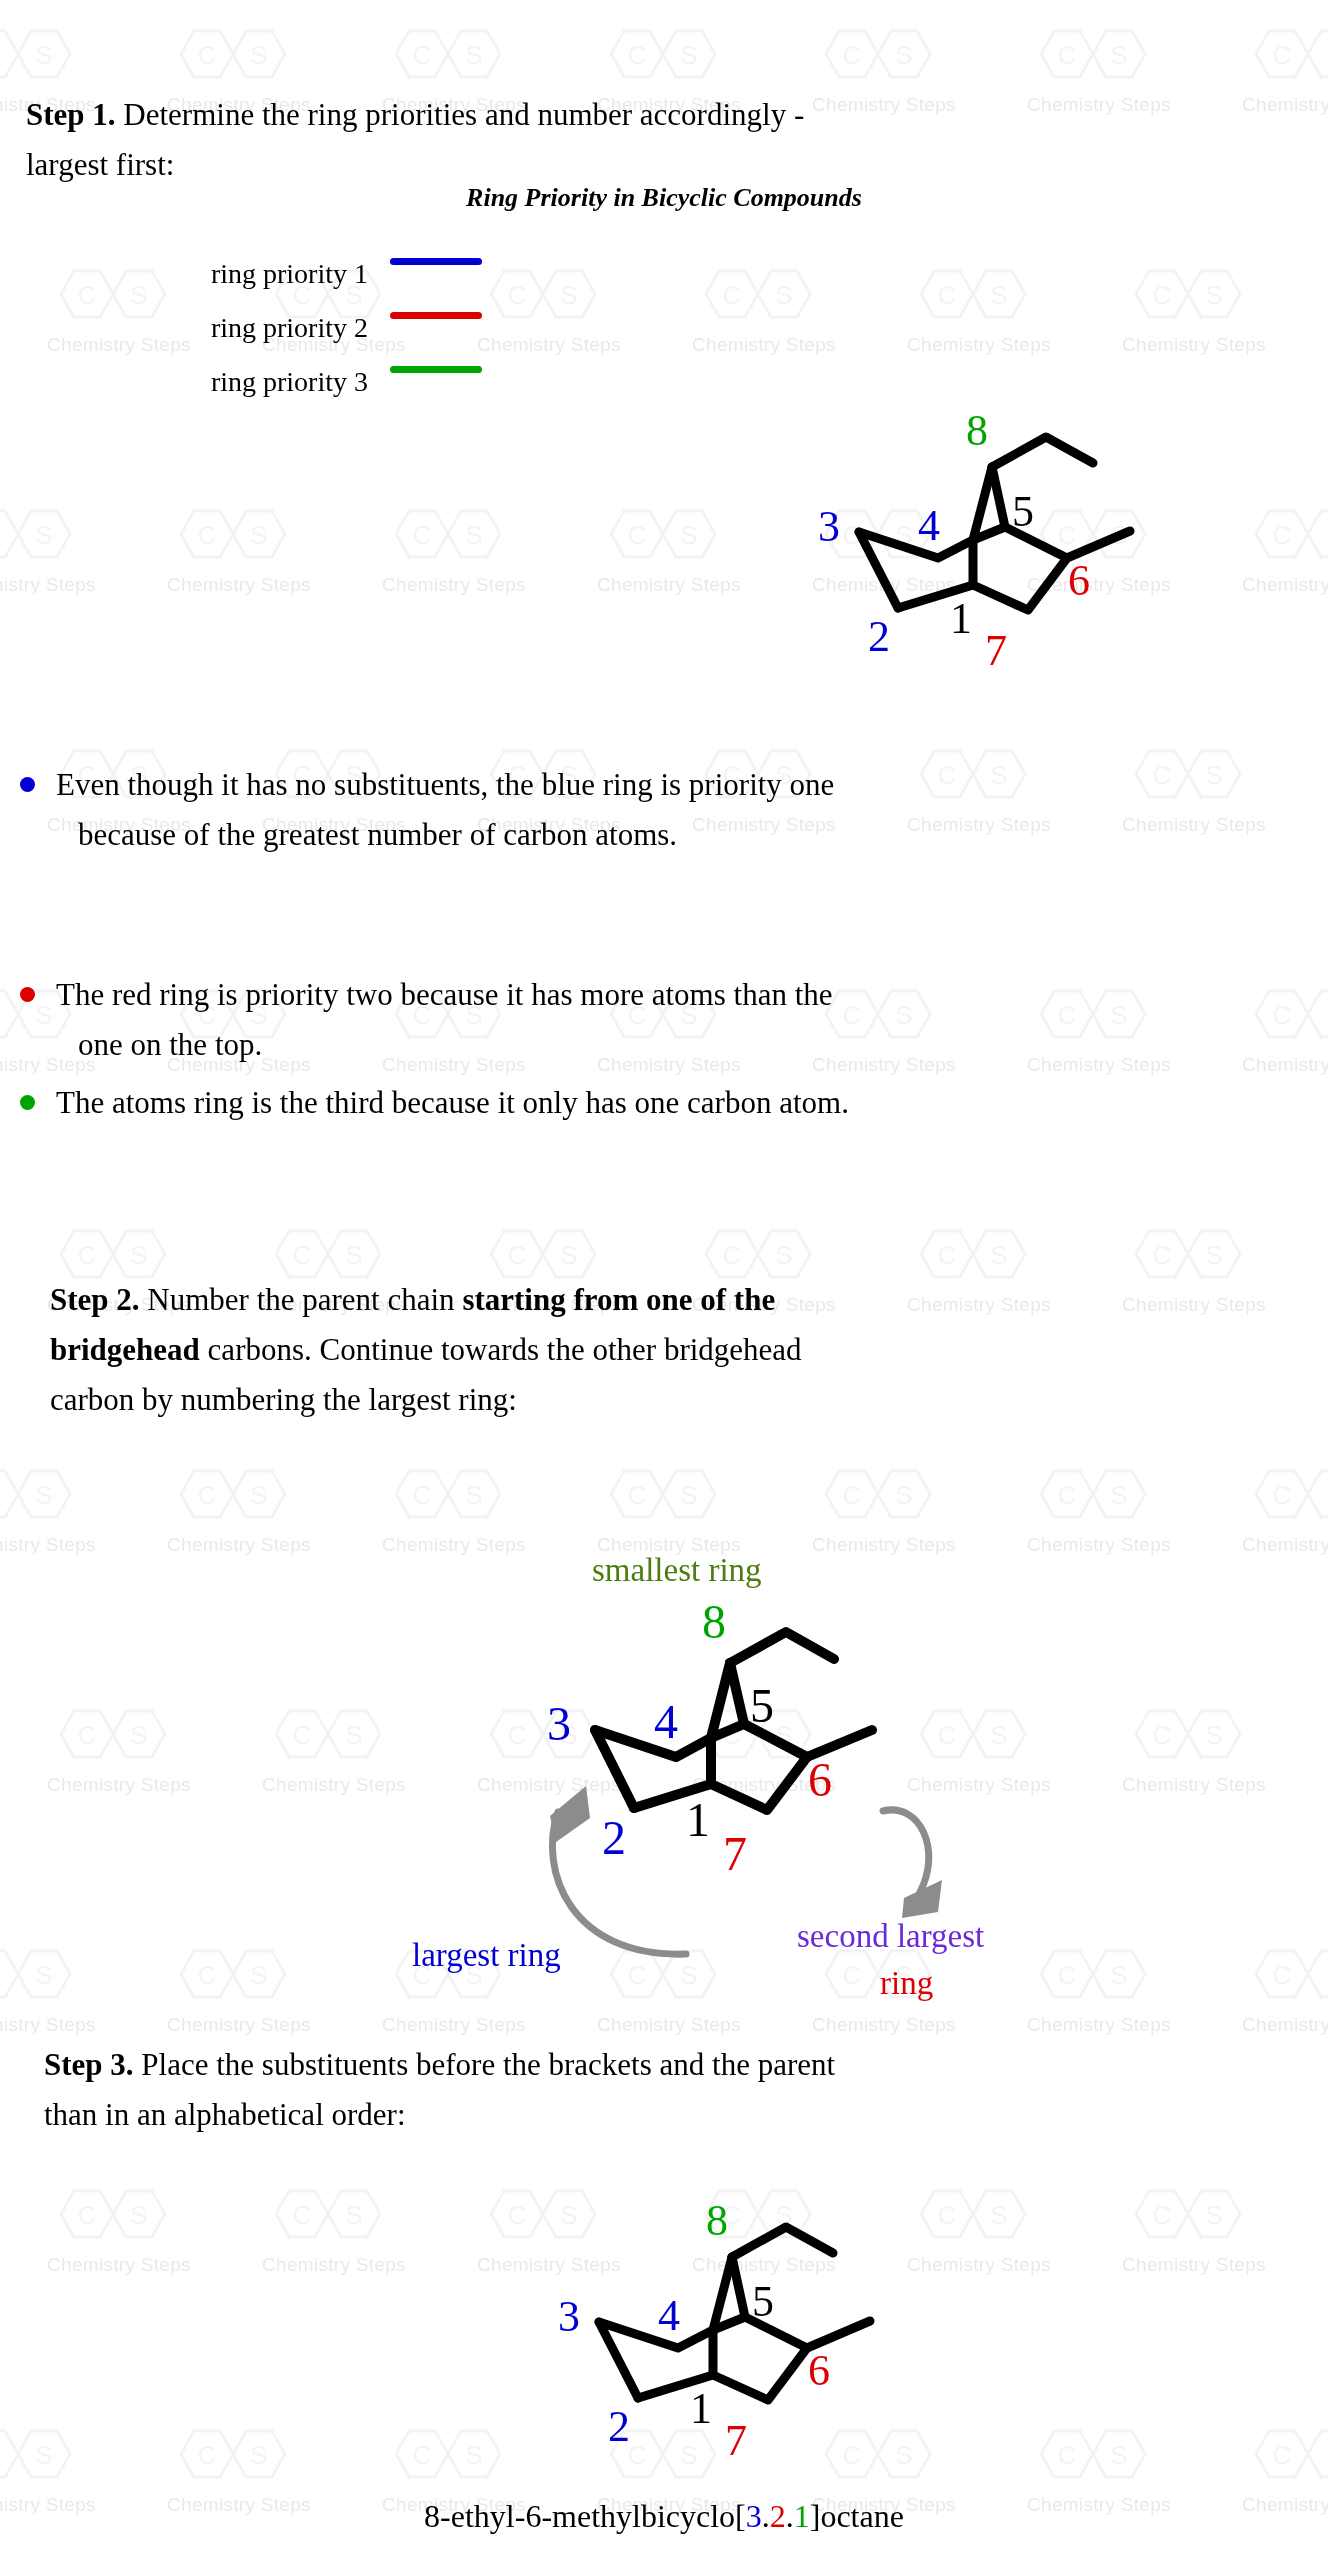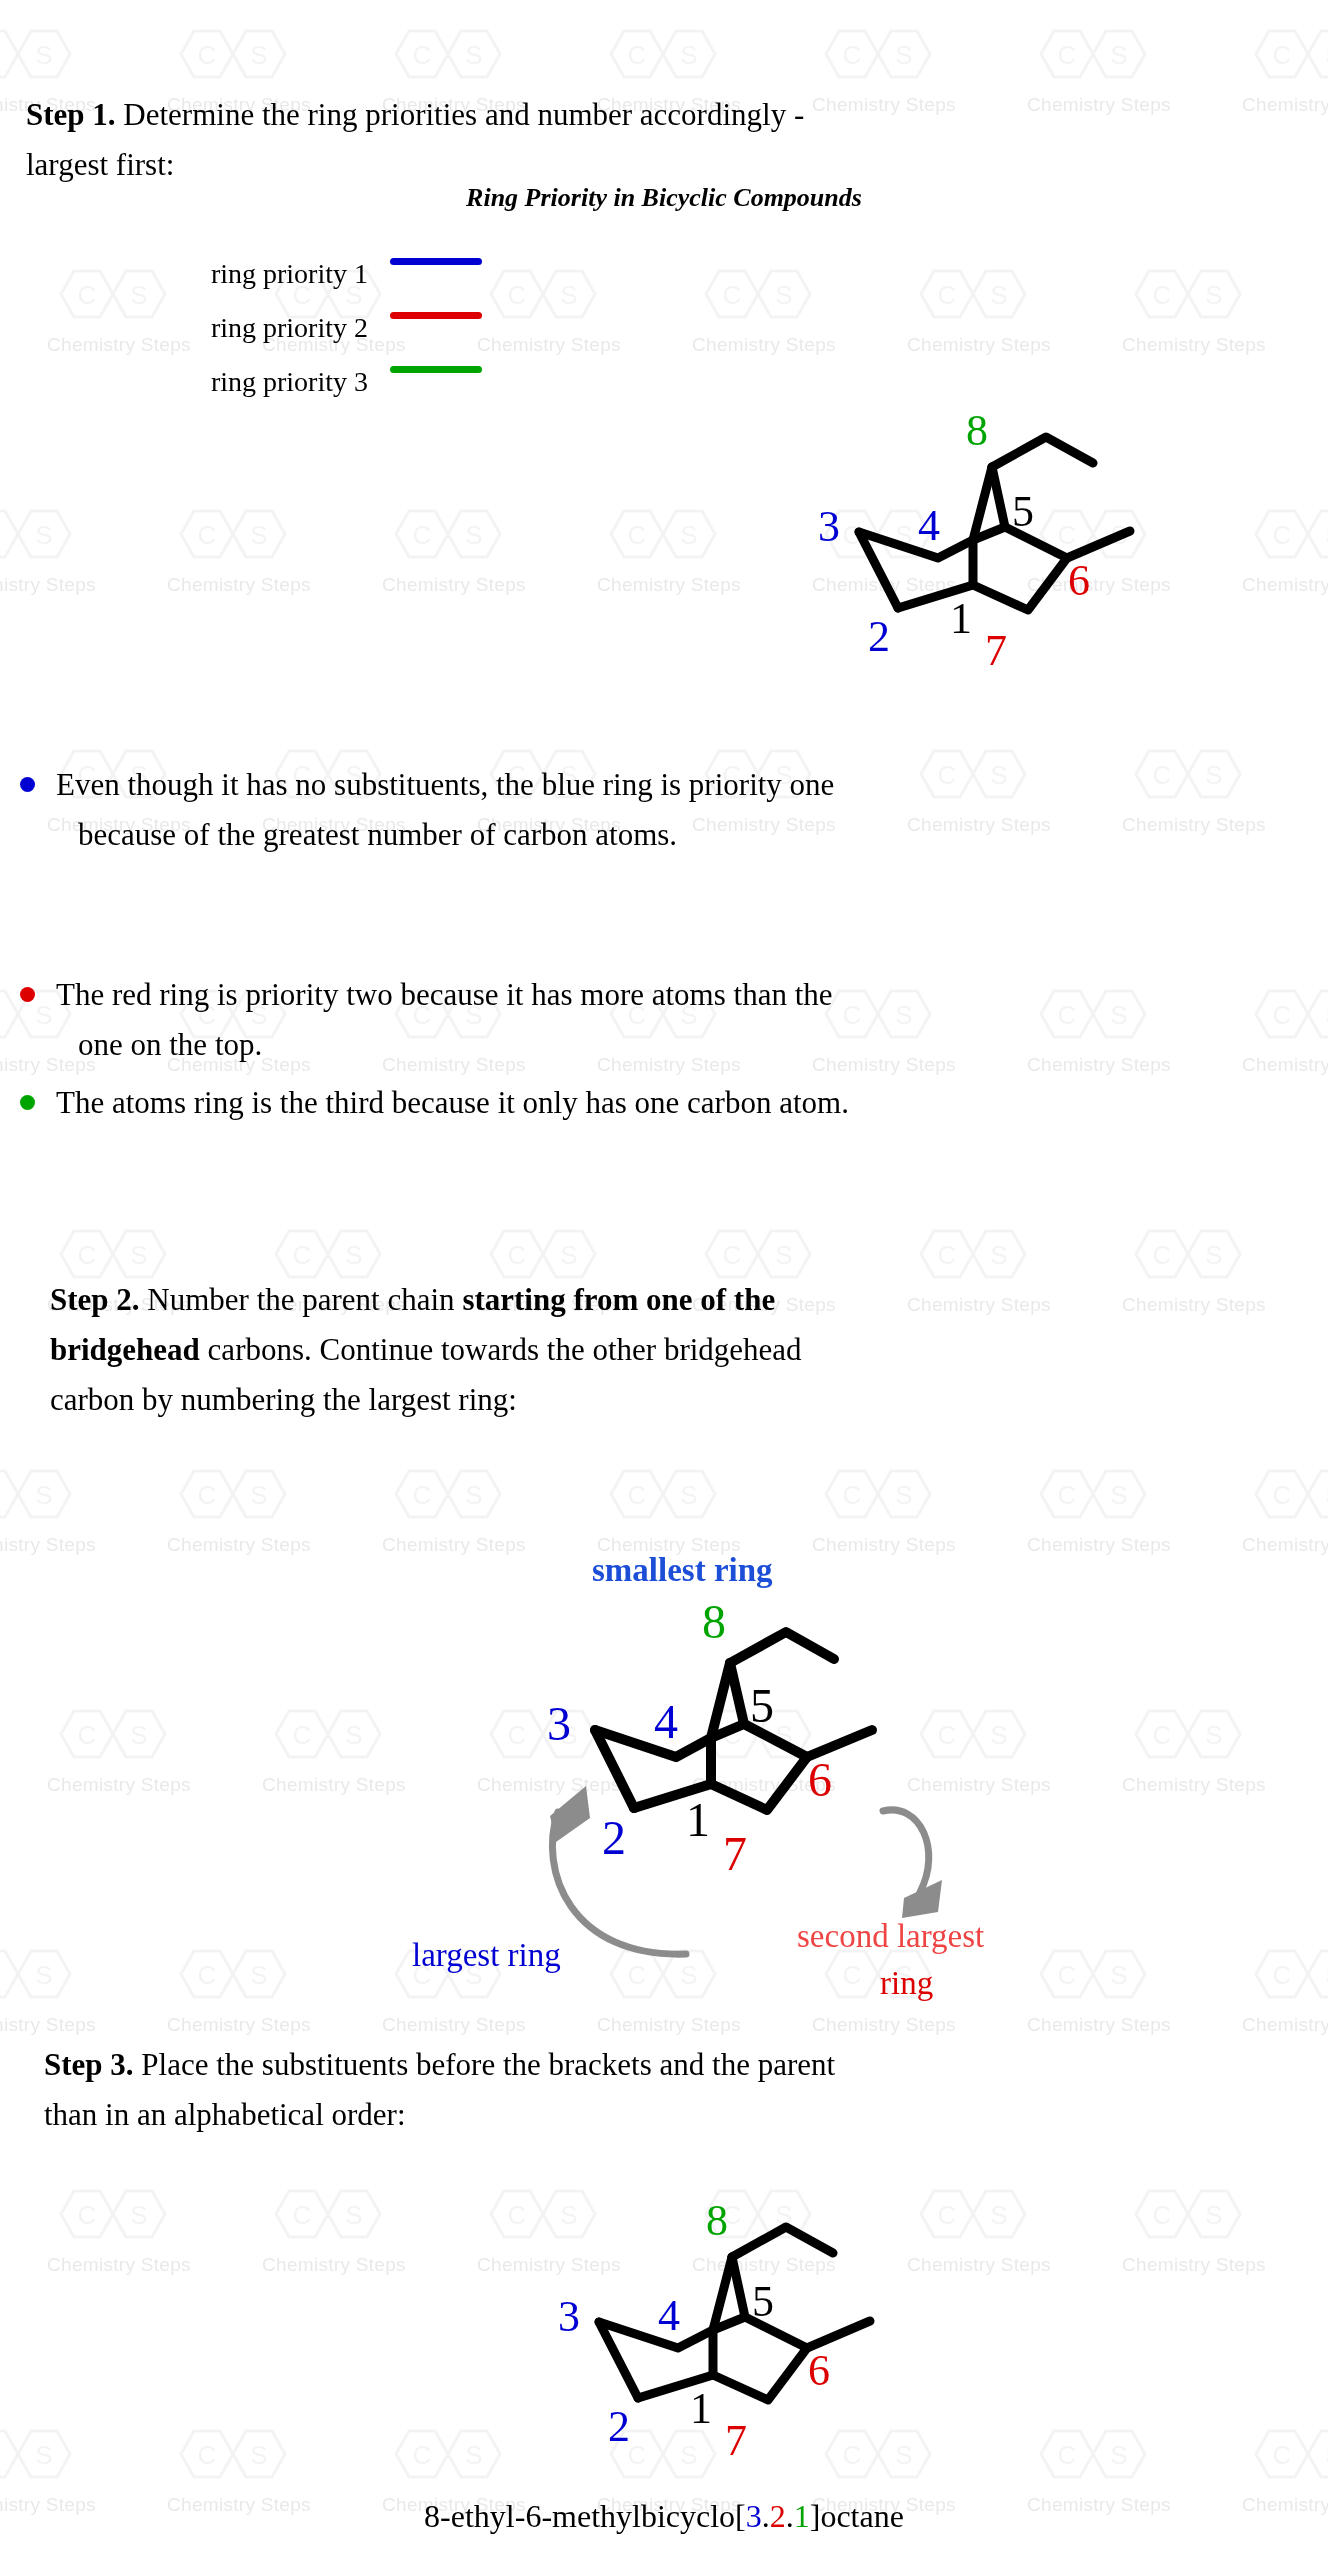--- a/index.html
+++ b/index.html
@@ -640,25 +640,25 @@
     <span class="bullet-dot" style="background:#00a400;"></span>
     <span>The atoms ring is the third because it only has one carbon atom.</span>
   </div>
 
   <div class="para" style="left:50px;top:1275px;width:1250px;">
     <b>Step 2.</b><span> Number the parent chain </span><b>starting from one of the</b><br>
     <b>bridgehead</b><span> carbons. Continue towards the other bridgehead</span><br>
     <span>carbon by numbering the largest ring:</span>
   </div>
 
-  <div class="section-title" style="left:592px;top:1552px;font-style:normal;font-weight:bold;font-size:33px;color:#1d4ed8;">smallest ring</div>
+  <div class="section-title" style="left:592px;top:1552px;font-style:normal;font-weight:normal;font-size:33px;color:#4d7c0f;">smallest ring</div>
 
   <div class="section-title" style="left:412px;top:1937px;font-style:normal;font-weight:normal;font-size:33px;color:#0000d2;">largest ring</div>
 
-  <div class="section-title" style="left:797px;top:1918px;font-style:normal;font-weight:normal;font-size:33px;color:#ef4444;">second largest</div>
+  <div class="section-title" style="left:797px;top:1918px;font-style:normal;font-weight:normal;font-size:33px;color:#6d28d9;">second largest</div>
 
   <div class="section-title" style="left:880px;top:1965px;font-style:normal;font-weight:normal;font-size:33px;color:#dd0000;">ring</div>
 
   <div class="fig" style="left:490px;top:1580px;">
     <svg width="500" height="360" viewBox="0 0 500 360">
 
       <g fill="none" stroke="#8c8c8c" stroke-width="7" stroke-linecap="round">
         <path d="M196 374 C 80 378, 48 290, 68 232"></path>
         <path d="M293 31 C 330 22, 352 70, 330 112" transform="translate(100,200)"></path>
       </g>

